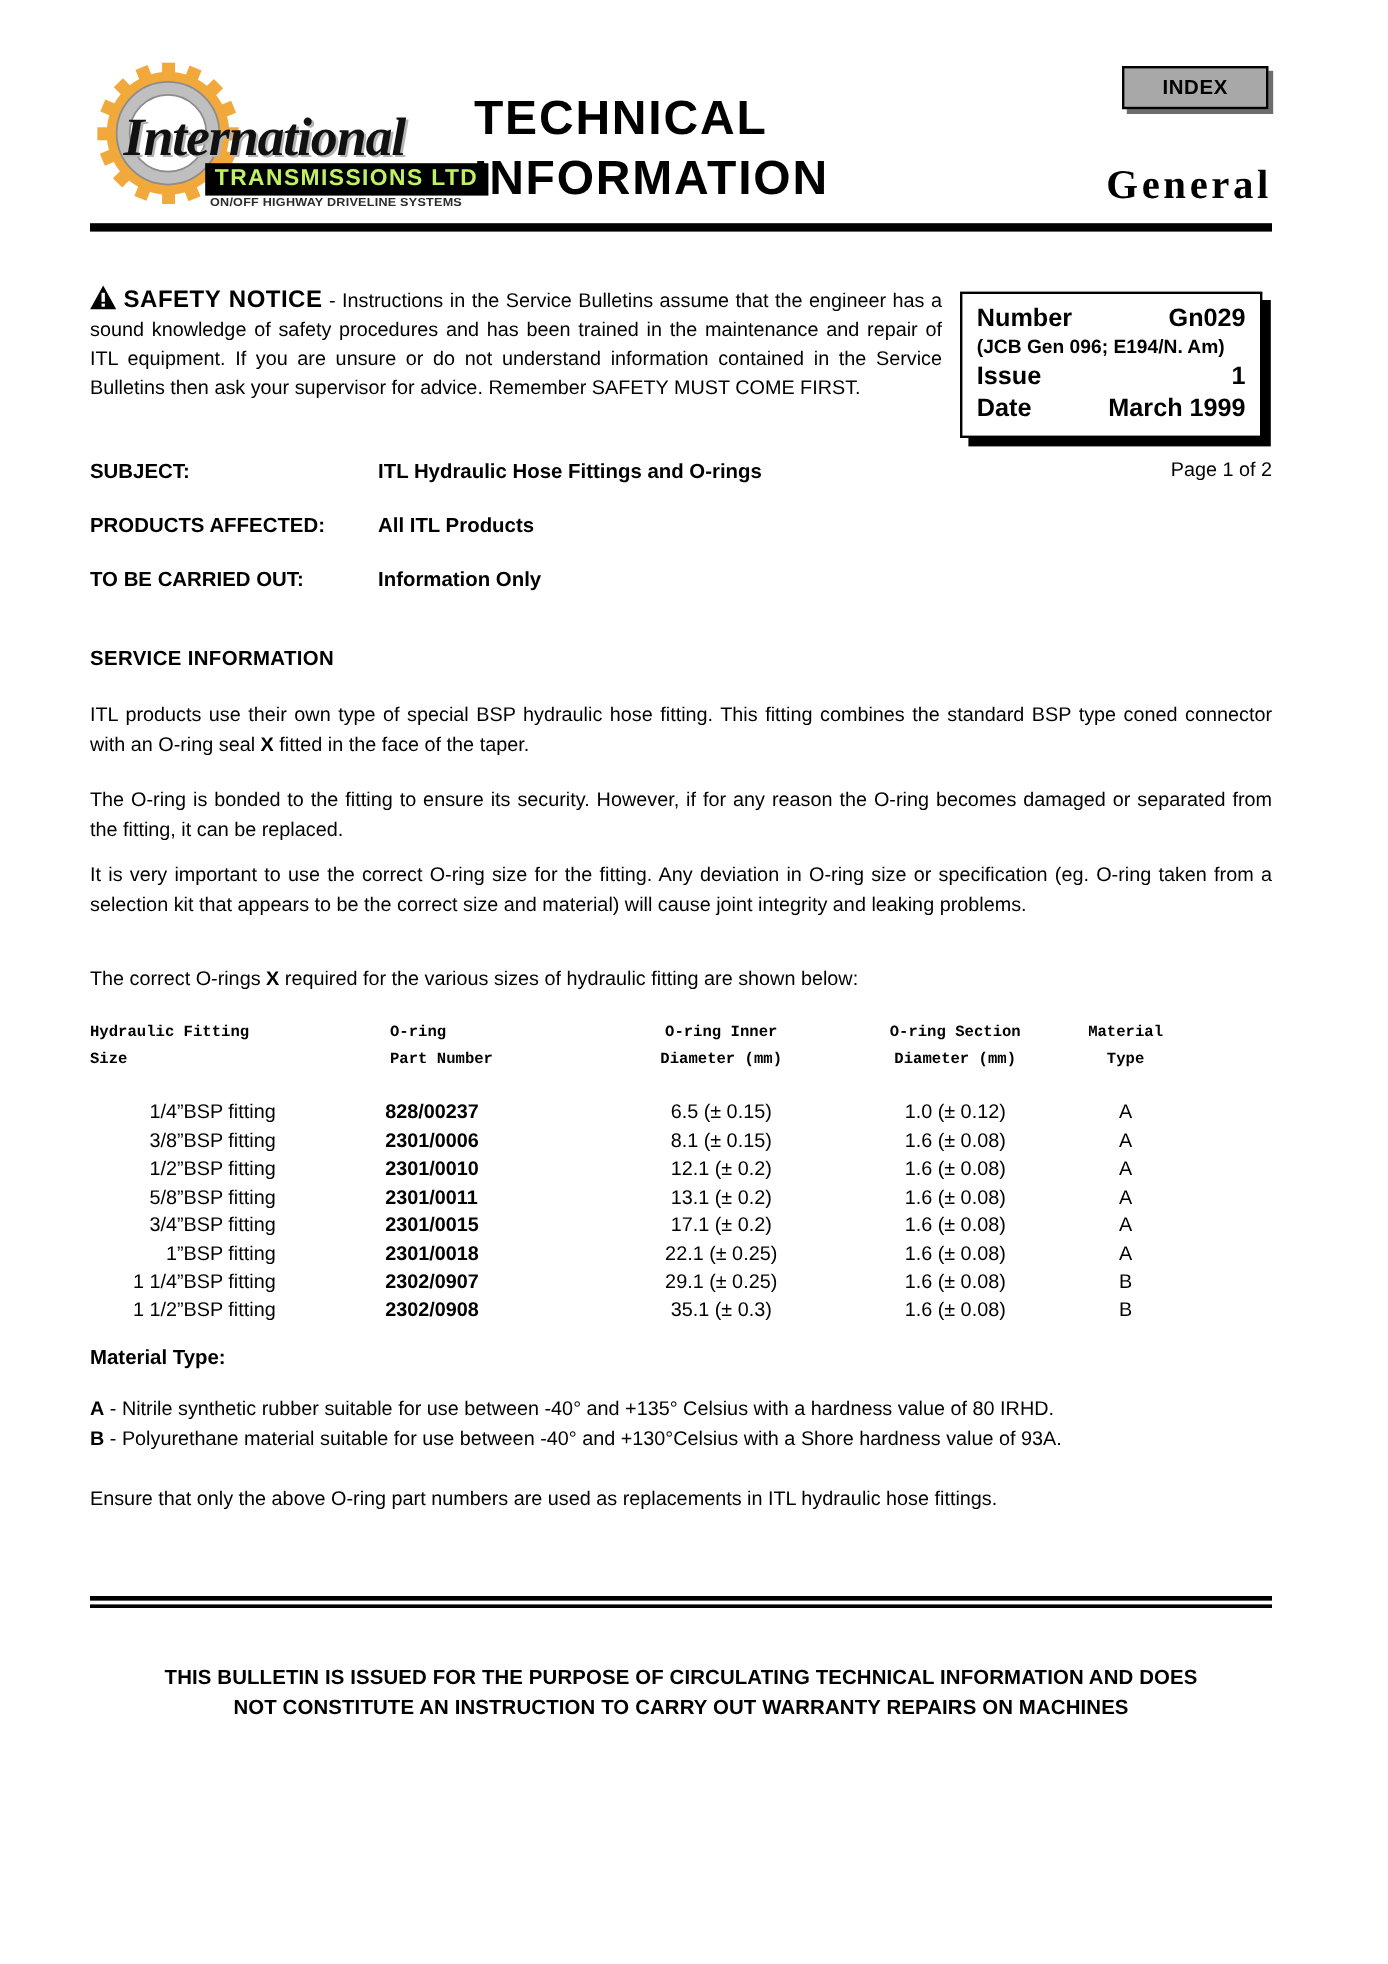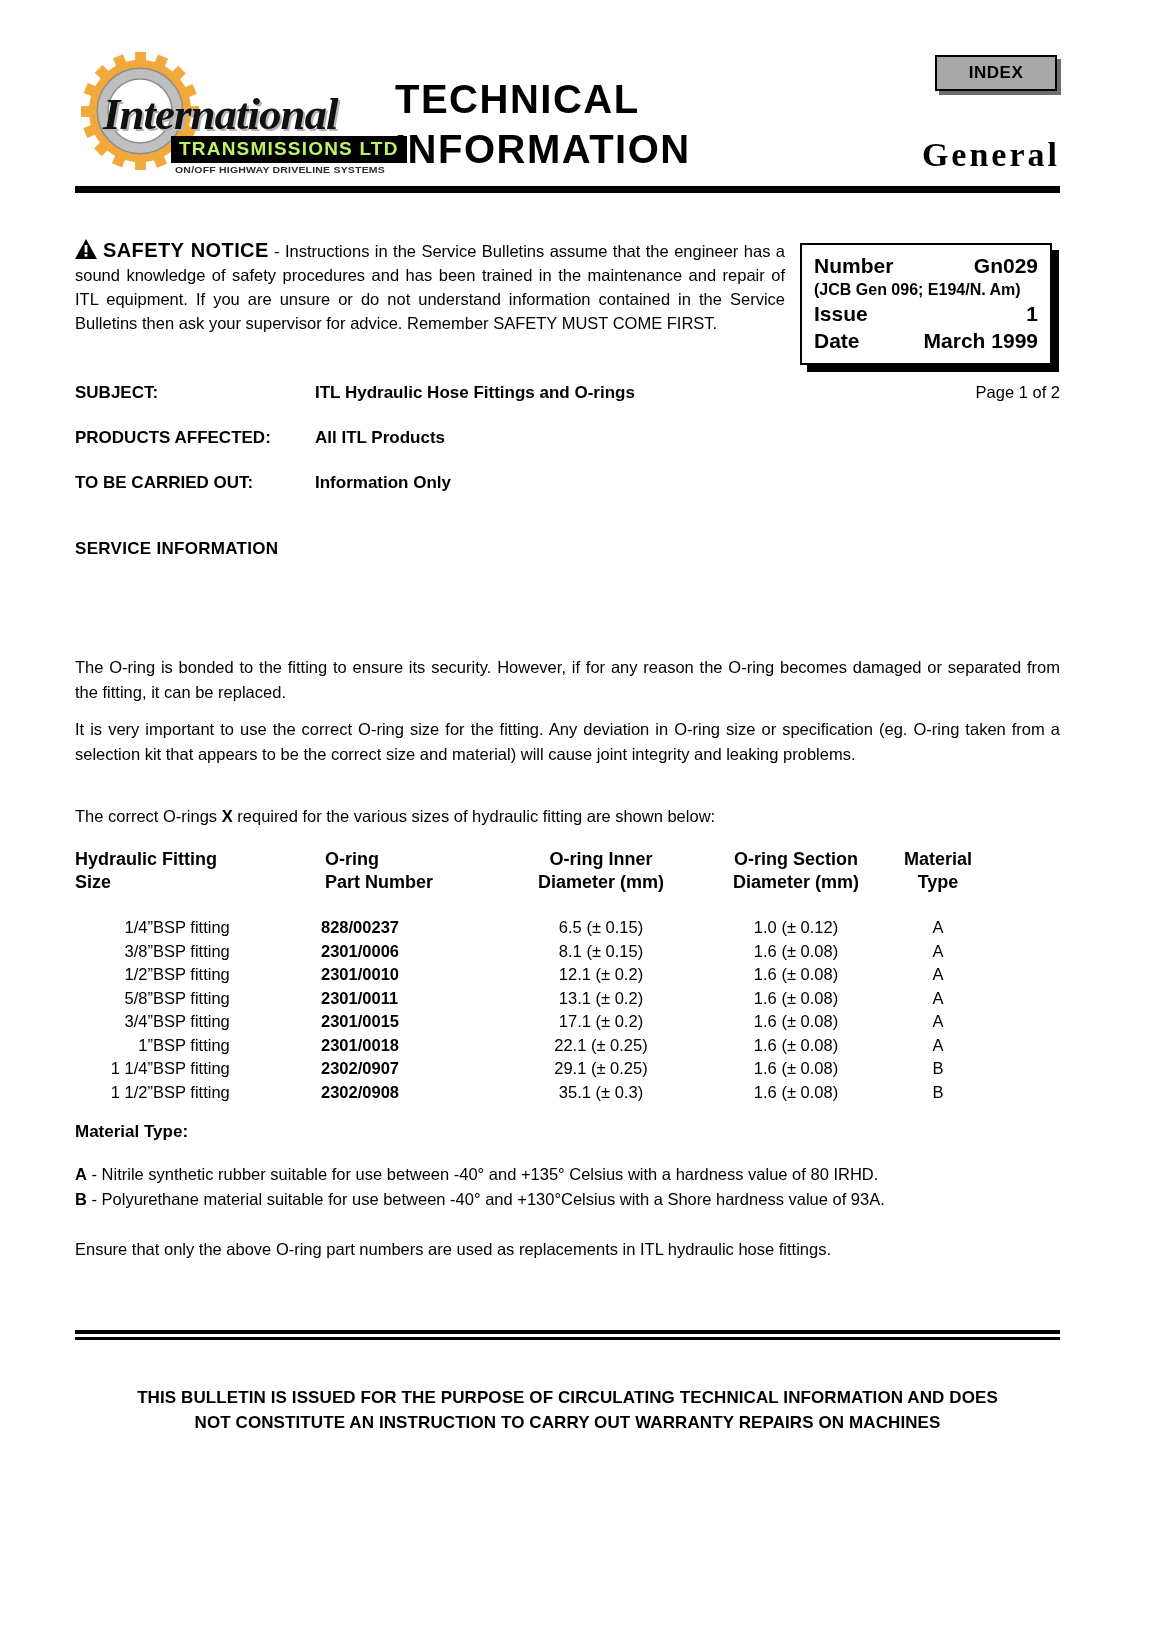--- a/index.html
+++ b/index.html
@@ -235,25 +235,26 @@
   
   .tbl {
     position: absolute;
     left: 75px;
     top: 848px;
     width: 910px;
     border-collapse: collapse;
     font-size: 16.5px;
   }
   .tbl th {
-    font-size: 18px;
+    font-size: 13px;
     font-weight: bold;
     line-height: 23px;
     padding: 0;
     vertical-align: top;
+    font-family: Liberation Mono, monospace;
   }
   .tbl td {
     padding: 0;
     line-height: 23.5px;
     white-space: nowrap;
   }
   .c-size   { width: 78px;  text-align: right; }
   .c-fit    { width: 168px; text-align: left; }
   .c-part   { width: 180px; text-align: left; font-weight: bold; }
   .c-inner  { width: 200px; text-align: center; }
@@ -405,20 +406,21 @@
     <span class="subj-value">All ITL Products</span>
   </div>
 
   <div class="subj" style="top:473px;">
     <span class="subj-label">TO BE CARRIED OUT:</span>
     <span class="subj-value">Information Only</span>
   </div>
 
   <div class="sec-head" style="top:539px;">SERVICE INFORMATION</div>
 
+  <div class="para" style="top:584px;"><span>ITL products use their own type of special BSP hydraulic hose fitting. This fitting combines the standard BSP type coned connector with an O-ring seal </span><b class="inline-b">X</b><span> fitted in the face of the taper.</span></div>
 
   <div class="para" style="top:717px;">It is very important to use the correct O-ring size for the fitting. Any deviation in O-ring size or specification (eg. O-ring taken from a selection kit that appears to be the correct size and material) will cause joint integrity and leaking problems.</div>
 
   <div class="para" style="top:655px;">The O-ring is bonded to the fitting to ensure its security. However, if for any reason the O-ring becomes damaged or separated from the fitting, it can be replaced.</div>
 
   <div class="para" style="top:804px;"><span>The correct O-rings </span><b class="inline-b">X</b><span> required for the various sizes of hydraulic fitting are shown below:</span></div>
 
   <table class="tbl">
     <thead>
       <tr>

